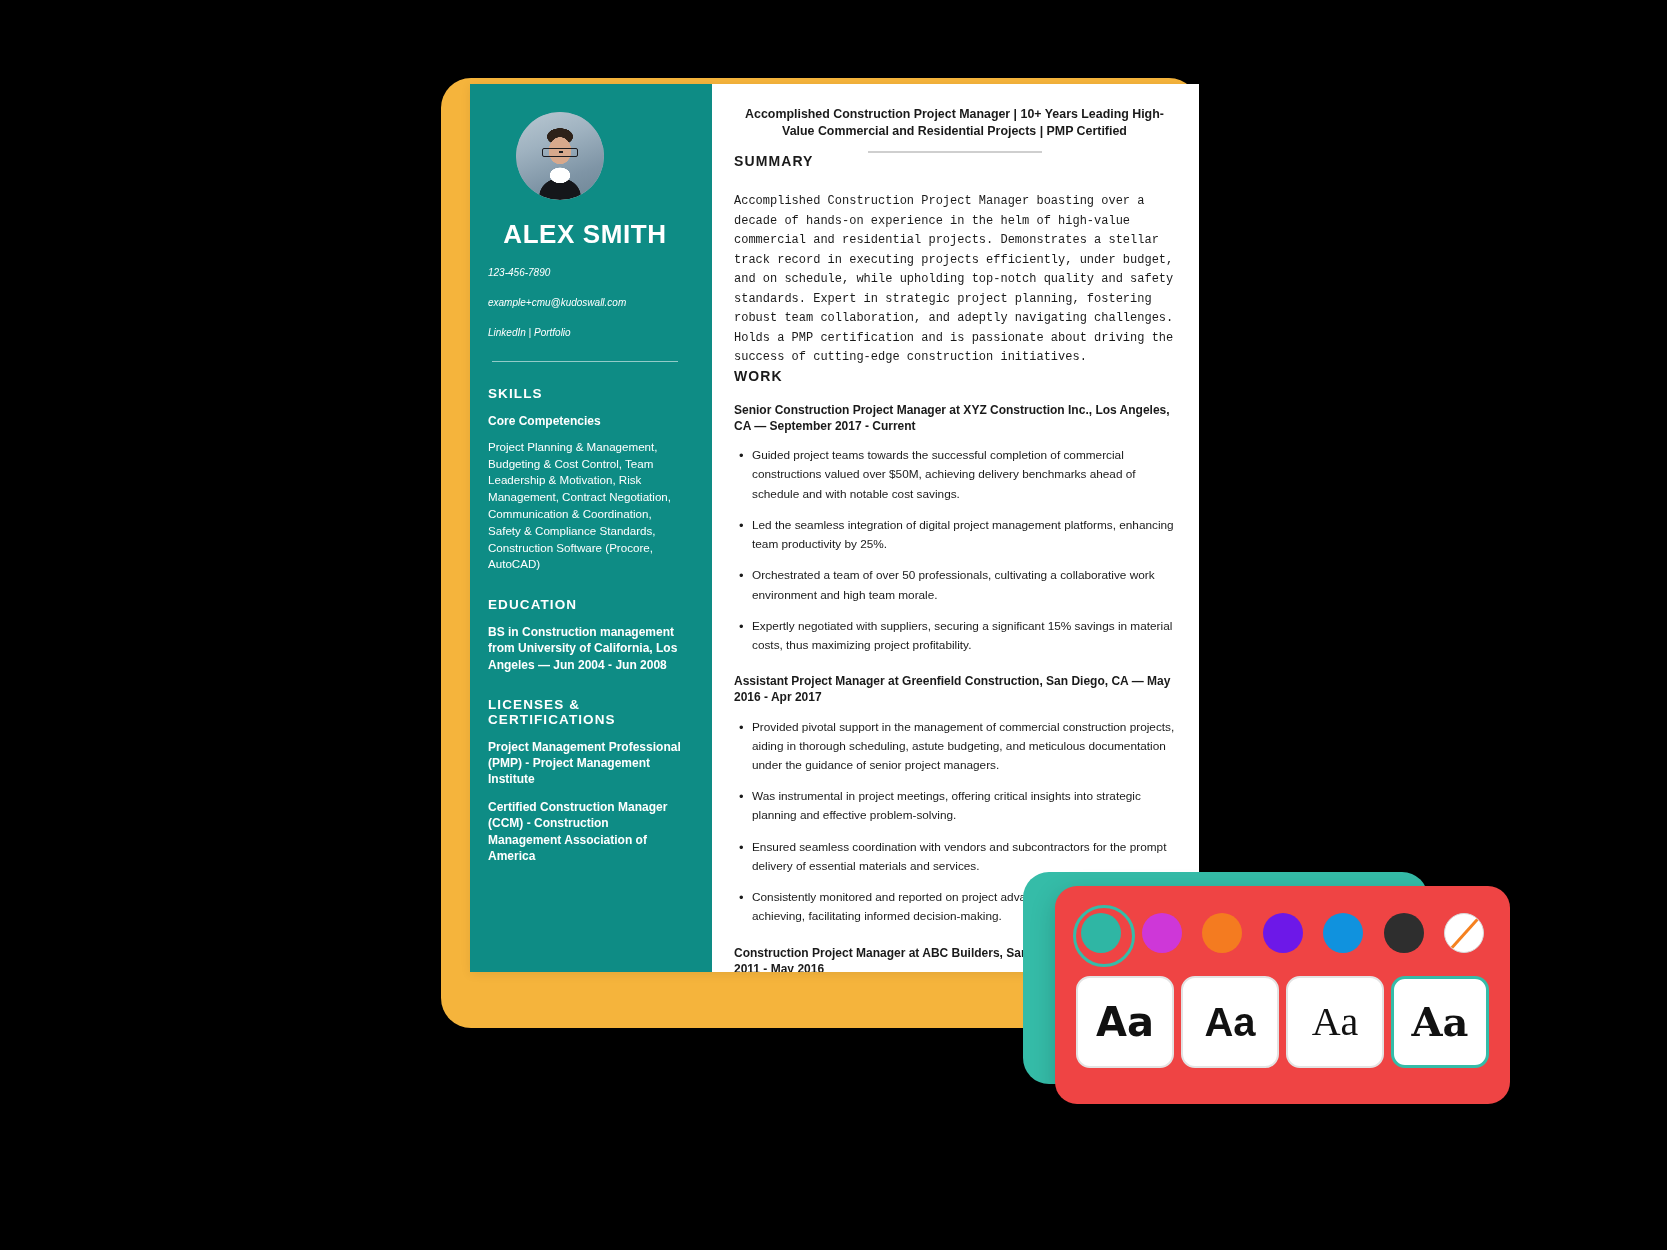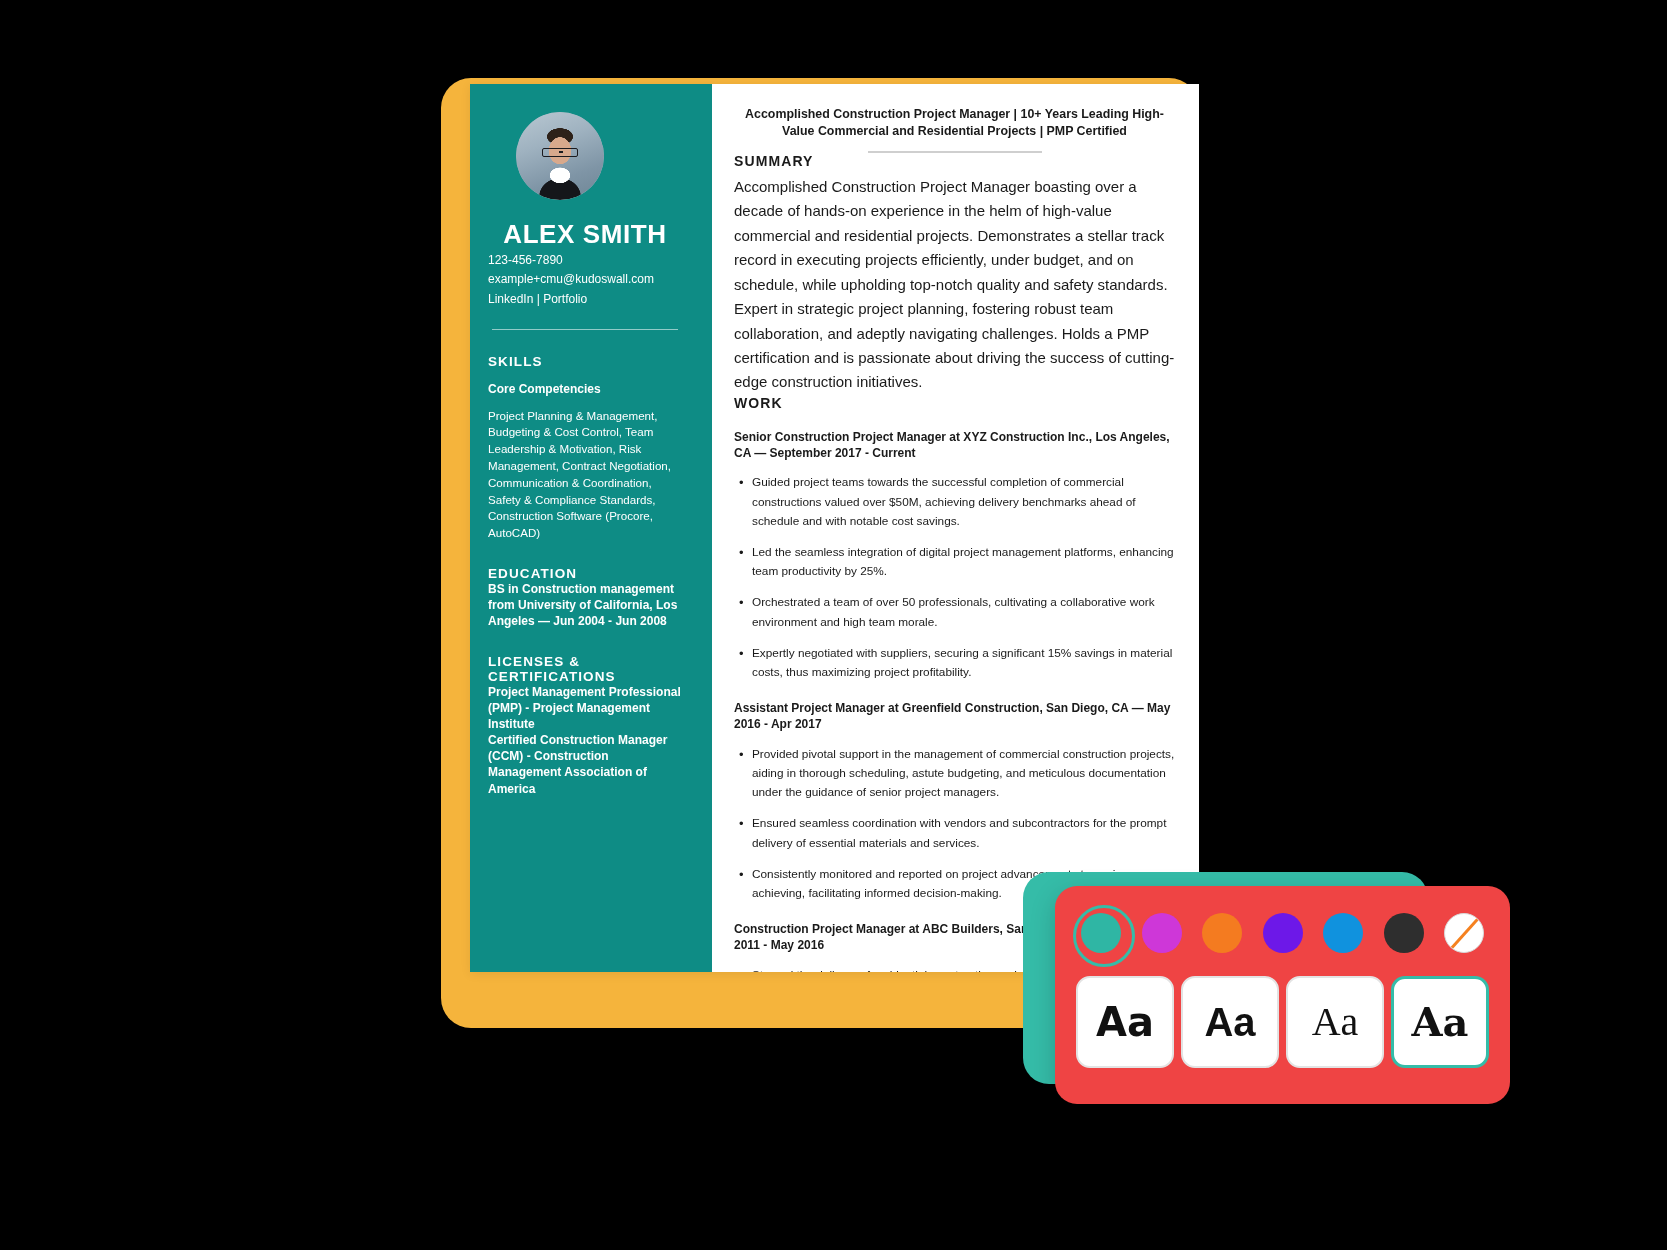--- a/index.html
+++ b/index.html
@@ -94,25 +94,26 @@
   .name {
     font-size: 26px;
     font-weight: 700;
     letter-spacing: 0.6px;
     margin: 20px 0 0 0;
     text-align: center;
     line-height: 1.1;
   }
 
   .contact-line {
-    font-size: 12px;
+    font-size: 10px;
     line-height: 1.3;
-    margin-top: 4px;
+    margin-top: 17px;
     color: #ffffff;
     word-break: break-word;
+    font-style: italic;
   }
 
   .side-rule {
     height: 1px;
     background: rgba(255,255,255,0.55);
     margin: 22px 4px 0 4px;
   }
 
   .side-head {
     font-size: 13.5px;
@@ -128,20 +129,21 @@
   }
   .side-body {
     font-size: 11.6px;
     line-height: 1.45;
     margin-top: 10px;
   }
   .side-item {
     font-size: 12px;
     font-weight: 700;
     line-height: 1.35;
+    margin-top: 12px;
   }
 
   
   .main {
     flex: 1;
     background: #ffffff;
     padding: 22px 24px 10px 22px;
     color: #1a1a1a;
     position: relative;
   }
@@ -160,23 +162,24 @@
     margin: 12px auto 0 auto;
   }
 
   .sec-head {
     font-size: 14px;
     font-weight: 700;
     letter-spacing: 1.1px;
   }
 
   .summary-text {
-    font-size: 15px;
+    font-size: 12px;
     line-height: 1.63;
-    margin-top: 6px;
+    margin-top: 23px;
+    font-family: Liberation Mono, monospace;
   }
 
   .job-title {
     font-size: 12px;
     font-weight: 700;
     line-height: 1.35;
     margin-top: 18px;
   }
   .bullets {
     list-style: none;
@@ -343,20 +346,21 @@
       <ul class="bullets">
         <li>Guided project teams towards the successful completion of commercial constructions valued over $50M, achieving delivery benchmarks ahead of schedule and with notable cost savings.</li>
         <li>Led the seamless integration of digital project management platforms, enhancing team productivity by 25%.</li>
         <li>Orchestrated a team of over 50 professionals, cultivating a collaborative work environment and high team morale.</li>
         <li>Expertly negotiated with suppliers, securing a significant 15% savings in material costs, thus maximizing project profitability.</li>
       </ul>
 
       <div class="job-title">Assistant Project Manager at Greenfield Construction, San Diego, CA — May 2016 - Apr 2017</div>
       <ul class="bullets">
         <li>Provided pivotal support in the management of commercial construction projects, aiding in thorough scheduling, astute budgeting, and meticulous documentation under the guidance of senior project managers.</li>
+        <li>Was instrumental in project meetings, offering critical insights into strategic planning and effective problem-solving.</li>
         <li>Ensured seamless coordination with vendors and subcontractors for the prompt delivery of essential materials and services.</li>
         <li>Consistently monitored and reported on project advancements to senior achieving, facilitating informed decision-making.</li>
       </ul>
 
       <div class="job-title">Construction Project Manager at ABC Builders, San Francisco, CA — May 2011 - May 2016</div>
       <ul class="bullets">
         <li>Steered the delivery of residential construction projects, with budgets ranging between $1M and $10M, ensuring all were completed to the highest quality standards and met client expectations.</li>
         <li>Adopted a pioneering approach to project scheduling, streamlining processes and cutting delivery timelines by 20%.</li>
 
       </ul>

